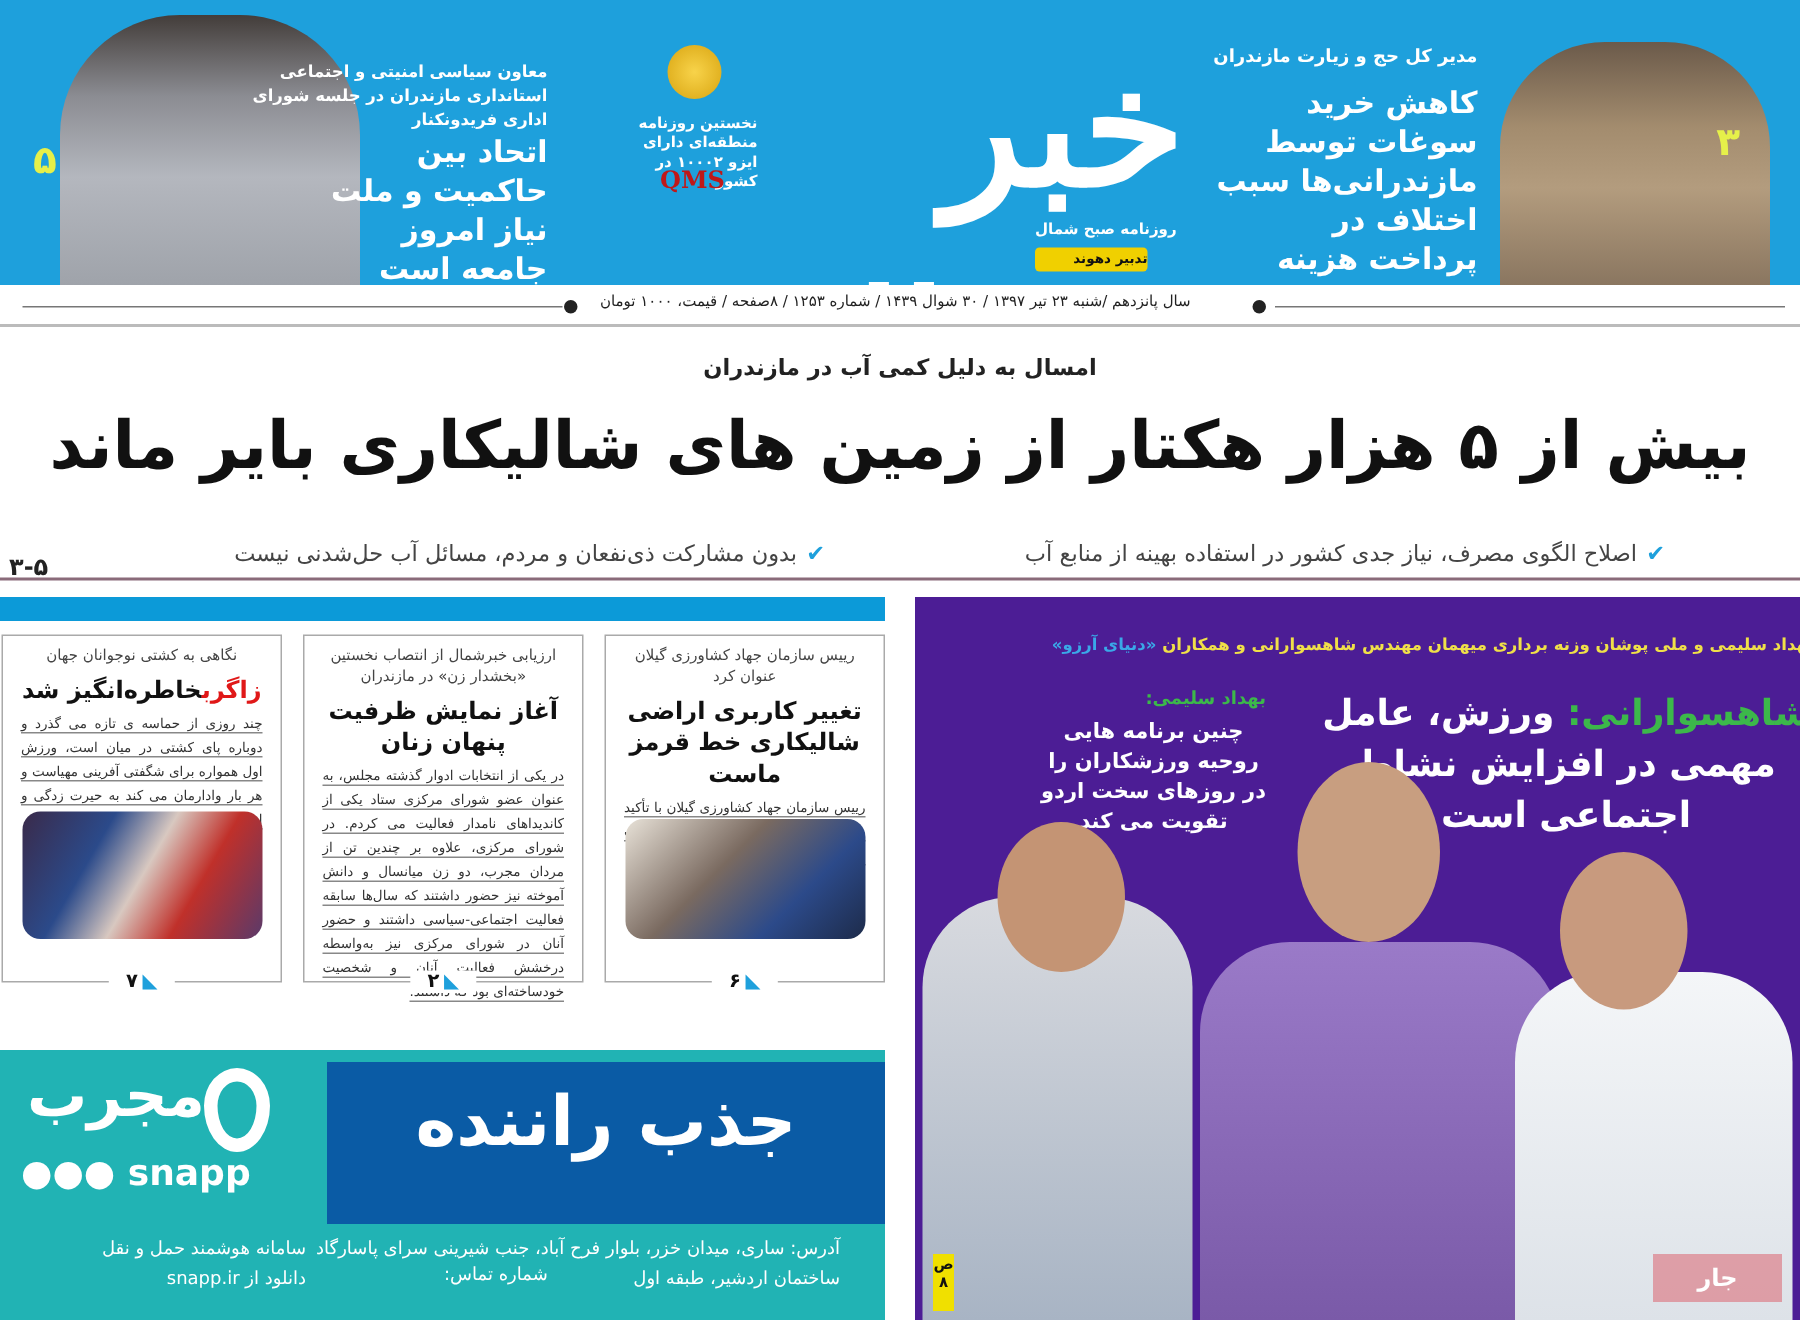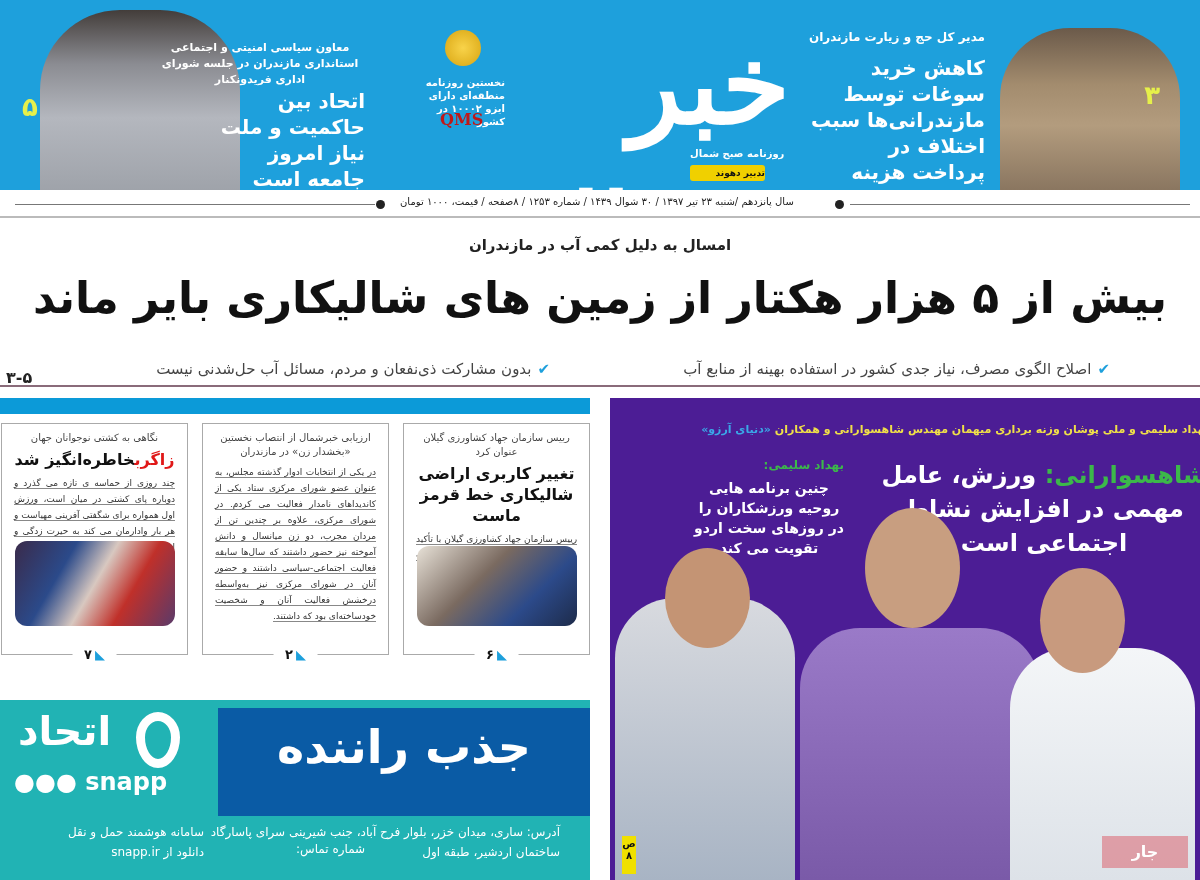--- a/index.html
+++ b/index.html
@@ -12,21 +12,21 @@
 .mast-right .pagenum{position:absolute;right:40px;top:80px;color:#e6f04a;font-size:26px;font-weight:bold}
 .mast-center{position:absolute;left:400px;top:0;width:400px;height:190px}
 .logo-text{position:absolute;right:10px;top:10px;color:#fff;font-size:110px;font-family:"DejaVu Serif",serif;font-weight:bold;line-height:150px}
 .coin{position:absolute;left:45px;top:30px;width:36px;height:36px;border-radius:50%;background:radial-gradient(circle,#f8d34a,#d8a410)}
 .mast-center .tagline{position:absolute;left:10px;top:76px;color:#fff;font-size:10px;font-weight:bold;line-height:13px;text-align:right;width:95px}
 .qms{position:absolute;left:40px;top:110px;color:#c01818;font-weight:bold;font-size:16px;font-family:"DejaVu Serif",serif;direction:ltr}
 .mast-center .subtitle{position:absolute;left:290px;top:148px;color:#fff;font-size:10px;font-weight:bold}
 .mast-center .sponsor{position:absolute;left:290px;top:165px;width:75px;height:16px;background:#f0d000;border-radius:3px;font-size:9px;font-weight:bold;color:#111;line-height:16px}
 .mast-left{position:absolute;left:0;top:0;width:400px;height:190px}
 .mast-left .photo{position:absolute;left:40px;top:10px;width:200px;height:180px;background:linear-gradient(180deg,#433d3a 0%,#8b8c92 30%,#b4b7be 60%,#9fa3aa 100%);border-radius:80px 80px 0 0}
-.mast-left .kicker{position:absolute;right:35px;top:40px;color:#fff;font-size:11px;font-weight:bold;line-height:16px;text-align:center;width:210px}
+.mast-left .kicker{position:absolute;right:35px;top:40px;color:#fff;font-size:11px;font-weight:bold;line-height:16px;text-align:right;width:210px}
 .mast-left .title{position:absolute;right:35px;top:88px;color:#fff;font-size:20px;font-weight:bold;line-height:26px;text-align:right;width:150px}
 .mast-left .pagenum{position:absolute;left:22px;top:92px;color:#e6f04a;font-size:26px;font-weight:bold}
 .dateline{position:absolute;left:0;top:190px;width:1200px;height:28px;border-bottom:2px solid #bbb}
 .dateline .text{position:absolute;left:400px;width:420px;top:6px;font-size:10px;color:#222;text-align:left;white-space:nowrap}
 .dot{position:absolute;top:10px;width:9px;height:9px;border-radius:50%;background:#222}
 .dateline .rule{position:absolute;top:14px;height:1px;background:#777}
 .lead{position:absolute;left:0;top:220px;width:1200px;height:170px}
 .lead .kicker{position:absolute;left:0;width:1200px;top:16px;text-align:center;font-size:15px;font-weight:bold;color:#222}
 .lead .headline{position:absolute;left:0;width:1200px;top:52px;text-align:center;font-size:44px;font-weight:bold;color:#111;letter-spacing:-1px}
 .lead .bullet{position:absolute;top:140px;font-size:15px;color:#444;white-space:nowrap}
@@ -114,20 +114,21 @@
   <div class="card" style="right:0">
     <div class="kicker">رییس سازمان جهاد کشاورزی گیلان عنوان کرد</div>
     <div class="title">تغییر کاربری اراضی شالیکاری خط قرمز ماست</div>
     <div class="body"><span>رییس سازمان جهاد کشاورزی گیلان با تأکید به اینکه زمین‌های قابل کشت گیلان میراث نسل‌های بعدی است...</span></div>
     <div class="img" style="background:linear-gradient(135deg,#e8e2d8 0%,#7a6a60 40%,#2c4a8a 70%,#1d2b4a 100%);height:80px"></div>
     <div class="num"><span class="tri">◣</span><span>۶</span></div>
   </div>
 
   <div class="card" style="right:201px">
     <div class="kicker">ارزیابی خبرشمال از انتصاب نخستین «بخشدار زن» در مازندران</div>
+    <div class="title">آغاز نمایش ظرفیت پنهان زنان</div>
     <div class="body"><span>در یکی از انتخابات ادوار گذشته مجلس، به عنوان عضو شورای مرکزی ستاد یکی از کاندیداهای نامدار فعالیت می کردم. در شورای مرکزی، علاوه بر چندین تن از مردان مجرب، دو زن میانسال و دانش آموخته نیز حضور داشتند که سال‌ها سابقه فعالیت اجتماعی-سیاسی داشتند و حضور آنان در شورای مرکزی نیز به‌واسطه درخشش فعالیت آنان و شخصیت خودساخته‌ای بود که داشتند.</span></div>
     <div class="num"><span class="tri">◣</span><span>۲</span></div>
   </div>
 
   <div class="card" style="right:402px">
     <div class="kicker">نگاهی به کشتی نوجوانان جهان</div>
     <div class="title"><span class="red">زاگرب</span><span>خاطره‌انگیز شد</span></div>
     <div class="body"><span>چند روزی از حماسه ی تازه می گذرد و دوباره پای کشتی در میان است، ورزش اول همواره برای شگفتی آفرینی مهیاست و هر بار وادارمان می کند به حیرت زدگی و امید افزایی بیشتر...</span></div>
     <div class="img" style="background:linear-gradient(120deg,#3a2a4a 0%,#2b4a8a 30%,#d8c8c0 50%,#c0302a 70%,#5a3a6a 100%)"></div>
     <div class="num"><span class="tri">◣</span><span>۷</span></div>
@@ -135,21 +136,21 @@
 
   <div class="ad">
     <div class="bluebox"></div>
     <div class="headline">جذب راننده</div>
     <div class="addr">
         <div>آدرس: ساری، میدان خزر، بلوار فرح آباد، جنب شیرینی سرای پاسارگاد</div>
         <div>ساختمان اردشیر، طبقه اول</div>
       </div>
     <div class="contact">شماره تماس:</div>
     <div class="pin"></div>
-    <div class="logo-fa">اتحاد</div>
+    <div class="logo-fa">مجرب</div>
     <div class="logo-en">●●● snapp</div>
     <div class="tag">
         <div>سامانه هوشمند حمل و نقل</div>
         <div>دانلود از snapp.ir</div>
       </div>
   </div>
 </div>
 
 <div class="sports">
   <div class="kicker"><span>بهداد سلیمی و ملی پوشان وزنه برداری میهمان مهندس شاهسوارانی و همکاران</span> <span class="blue">«دنیای آرزو»</span></div>

